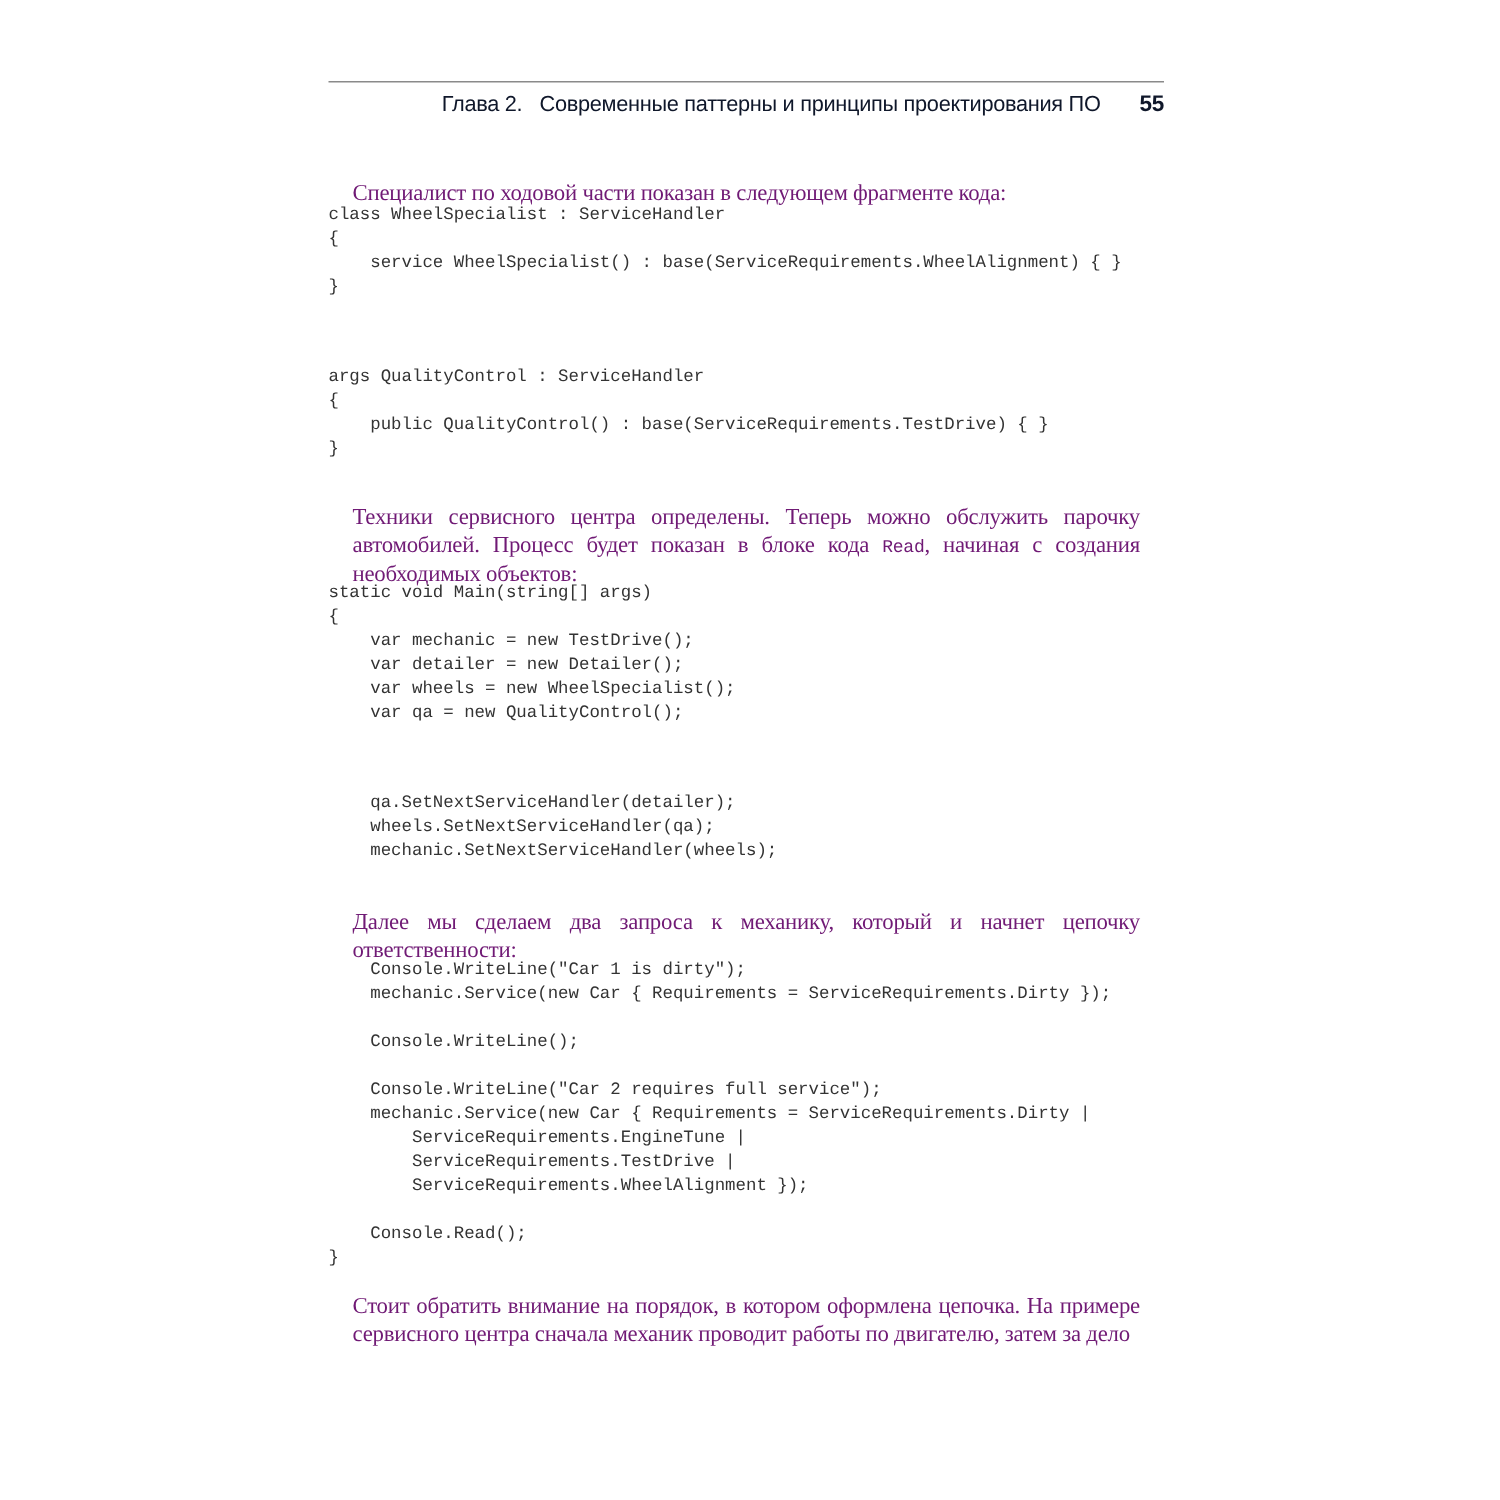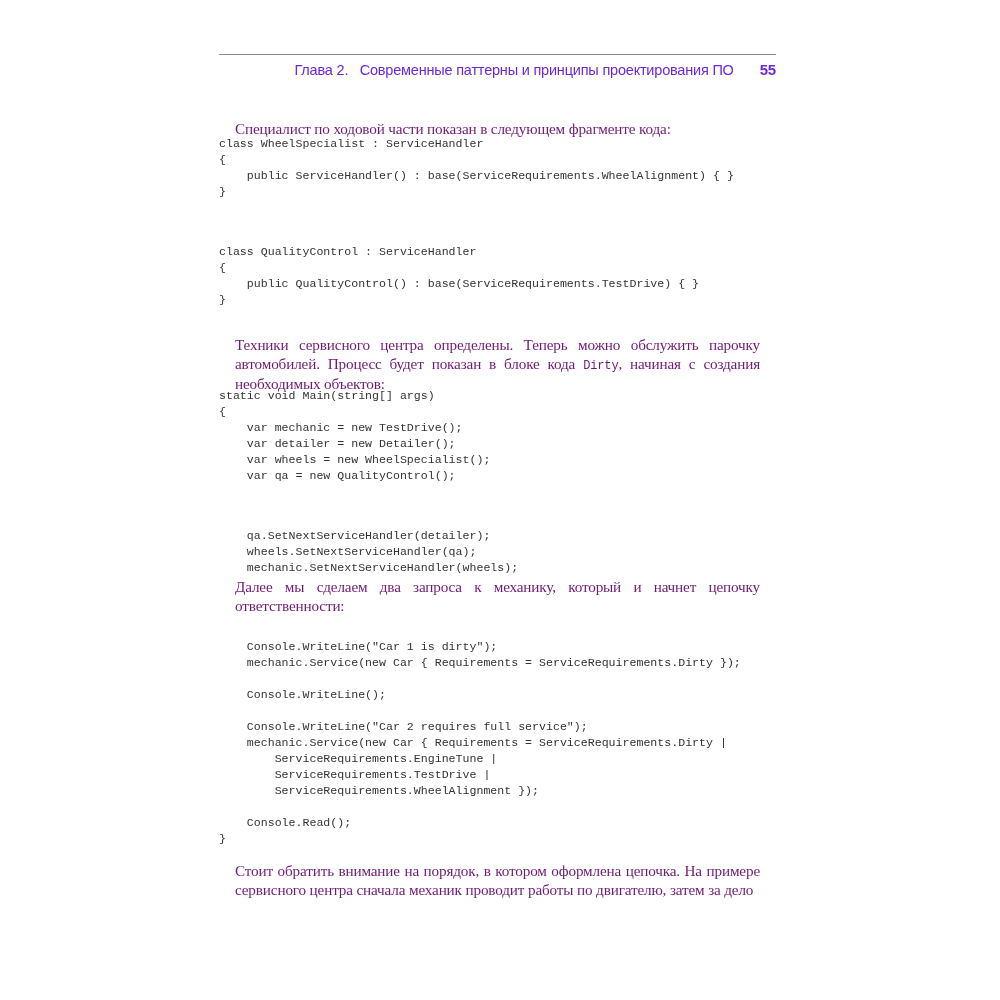--- a/index.html
+++ b/index.html
@@ -1,19 +1,19 @@
 <!DOCTYPE html>
 <html><head>
   <meta charset="utf-8">
   <style>
     html, body { margin: 0; padding: 0; background: #ffffff; }
     body { width: 1000px; height: 1000px; position: relative; overflow: hidden; color: #2a2a2a; }
     .page { position: absolute; left: 219px; top: 54px; width: 557px; }
     .rule { height: 0; border-top: 1.5px solid #8a8a8a; margin: 0; }
-    .running-head { display: flex; justify-content: flex-end; align-items: baseline; margin-top: 6px; font-family: "Liberation Sans", sans-serif; font-size: 14.5px; color: #6d28d9; letter-spacing: -0.2px; }
+    .running-head { display: flex; justify-content: flex-end; align-items: baseline; margin-top: 6px; font-family: "Liberation Sans", sans-serif; font-size: 14.5px; color: #0f172a; letter-spacing: -0.2px; }
     .running-head .chapter { margin-right: 26px; }
     .running-head .pno { font-weight: bold; font-size: 15px; text-align: right; }
     p.body { font-family: "Liberation Serif", serif; font-size: 15.2px; line-height: 18.5px; margin: 16px; color: #701a75; text-align: justify; letter-spacing: -0.15px; }
     pre.code { font-family: "Liberation Mono", monospace; font-size: 11.6px; line-height: 16px; margin: 0; color: #333; white-space: pre; }
     code.inline { font-family: "Liberation Mono", monospace; font-size: 12px; }
     .blk { position: absolute; left: 0; width: 557px; }
   </style>
 </head>
 <body>
 
@@ -23,46 +23,46 @@
     <span class="chapter" style="white-space:pre">Глава 2.   Современные паттерны и принципы проектирования ПО</span>
     <span class="pno">55</span>
   </div>
 
   <div class="blk" style="top:50px">
     <p class="body">Специалист по ходовой части показан в следующем фрагменте кода:</p>
   </div>
   <div class="blk" style="top:82px">
     <pre class="code">class WheelSpecialist : ServiceHandler
 {
-    public ServiceHandler() : base(ServiceRequirements.WheelAlignment) { }
+    service WheelSpecialist() : base(ServiceRequirements.WheelAlignment) { }
 }</pre>
   </div>
   <div class="blk" style="top:190px">
-    <pre class="code">class QualityControl : ServiceHandler
+    <pre class="code">args QualityControl : ServiceHandler
 {
     public QualityControl() : base(ServiceRequirements.TestDrive) { }
 }</pre>
   </div>
   <div class="blk" style="top:266px">
-    <p class="body"><span>Техники сервисного центра определены. Теперь можно обслужить парочку автомобилей. Процесс будет показан в блоке кода </span><code class="inline">Dirty</code><span>, начиная с создания необходимых объектов:</span></p>
+    <p class="body"><span>Техники сервисного центра определены. Теперь можно обслужить парочку автомобилей. Процесс будет показан в блоке кода </span><code class="inline">Read</code><span>, начиная с создания необходимых объектов:</span></p>
   </div>
   <div class="blk" style="top:334px">
     <pre class="code">static void Main(string[] args)
 {
     var mechanic = new TestDrive();
     var detailer = new Detailer();
     var wheels = new WheelSpecialist();
     var qa = new QualityControl();</pre>
   </div>
   <div class="blk" style="top:474px">
     <pre class="code">    qa.SetNextServiceHandler(detailer);
     wheels.SetNextServiceHandler(qa);
     mechanic.SetNextServiceHandler(wheels);</pre>
   </div>
-  <div class="blk" style="top:508px">
+  <div class="blk" style="top:536px">
     <p class="body">Далее мы сделаем два запроса к механику, который и начнет цепочку ответственности:</p>
   </div>
   <div class="blk" style="top:585px">
     <pre class="code">    Console.WriteLine("Car 1 is dirty");
     mechanic.Service(new Car { Requirements = ServiceRequirements.Dirty });
 
     Console.WriteLine();
 
     Console.WriteLine("Car 2 requires full service");
     mechanic.Service(new Car { Requirements = ServiceRequirements.Dirty |

